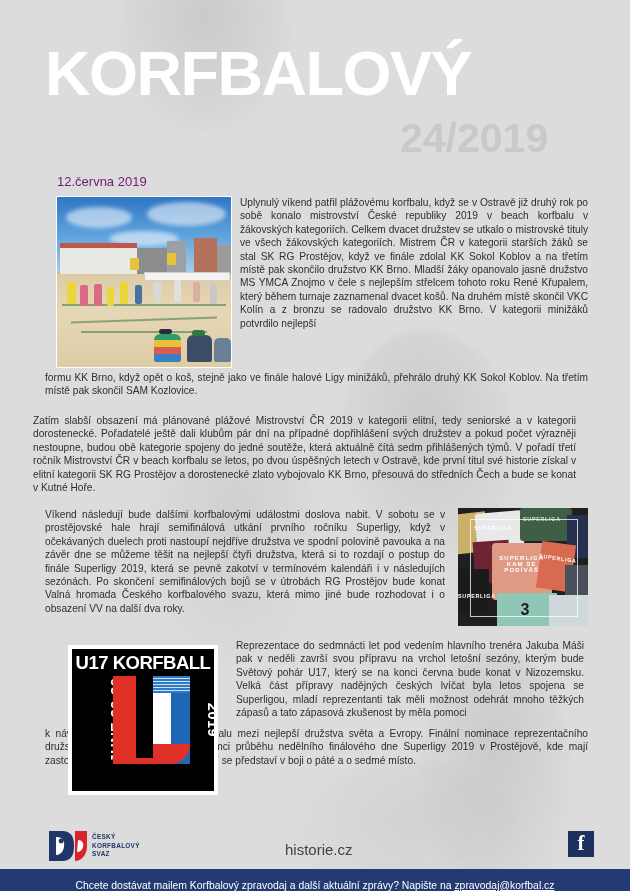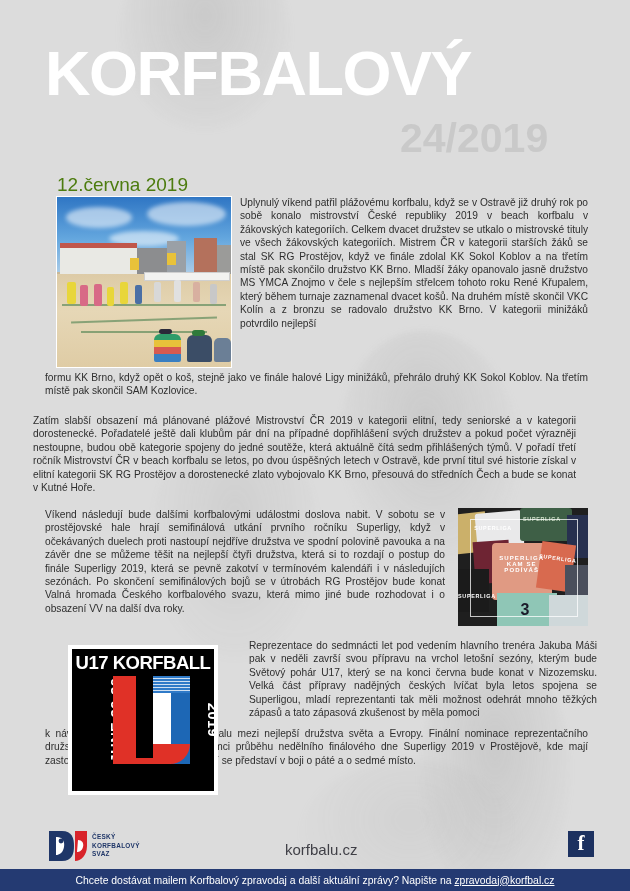--- a/index.html
+++ b/index.html
@@ -64,22 +64,22 @@
     top: 118px;
     font-size: 41px;
     line-height: 41px;
     font-weight: bold;
     color: #c9c9c9;
   }
   .issue-date {
     position: absolute;
     left: 57px;
     top: 174px;
-    font-size: 19px;
-    color: #4d7c0f;
+    font-size: 13px;
+    color: #701a75;
   }
 
   
   .article {
     position: absolute;
     left: 0; top: 0;
     width: 630px;
   }
   p.body {
     position: absolute;
@@ -103,21 +103,21 @@
     left: 33px;
     top: 414px;
     width: 543px;
   }
   .p-third {
     left: 45px;
     top: 508px;
     width: 400px;
   }
   .p-fourth {
-    left: 249px;
+    left: 236px;
     top: 639px;
     width: 348px;
   }
 
   
   .photo-beach {
     position: absolute;
     left: 56px;
     top: 196px;
     width: 174px;
@@ -293,21 +293,21 @@
     margin-top: -1px;
   }
   .footer-bar {
     position: absolute;
     left: 0;
     top: 869px;
     width: 630px;
     height: 22px;
     background: #243a72;
     display: flex;
-    align-items: center;
+    align-items: flex-end;
     justify-content: center;
   }
   .footer-bar-text {
     color: #ffffff;
     font-size: 10.4px;
     white-space: nowrap;
   }
   .footer-bar-text a {
     color: #ffffff;
     text-decoration: underline;
@@ -426,21 +426,21 @@
       <path d="M27 1 L39 1 L39 16 C39 25 33 31 27 31 Z" fill="#d8232a"></path>
       <path d="M30 10 C34 10 36 13 35 17 C34 21 31 22 29 22 Z" fill="#ffffff"></path>
     </svg>
   </div>
   <div class="csk-text">
     <div>ČESKÝ</div>
     <div>KORFBALOVÝ</div>
     <div>SVAZ</div>
   </div>
 
-  <div class="site-url">korfbalu.cz</div>
+  <div class="site-url">historie.cz</div>
 
   <div class="fb-icon">
     <span class="fb-glyph">f</span>
   </div>
 
   <div class="footer-bar">
     <div class="footer-bar-text">
       <span>Chcete dostávat mailem Korfbalový zpravodaj a další aktuální zprávy?  Napište na </span><a href="#">zpravodaj@korfbal.cz</a>
     </div>
   </div>

